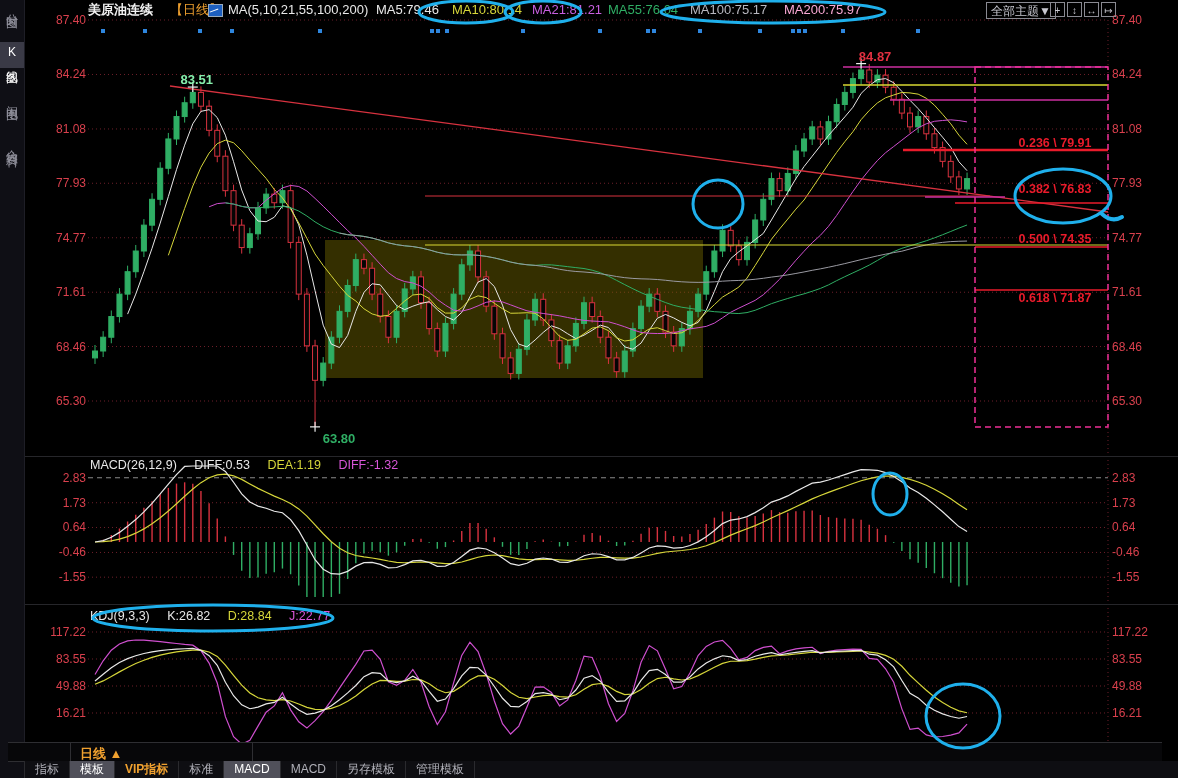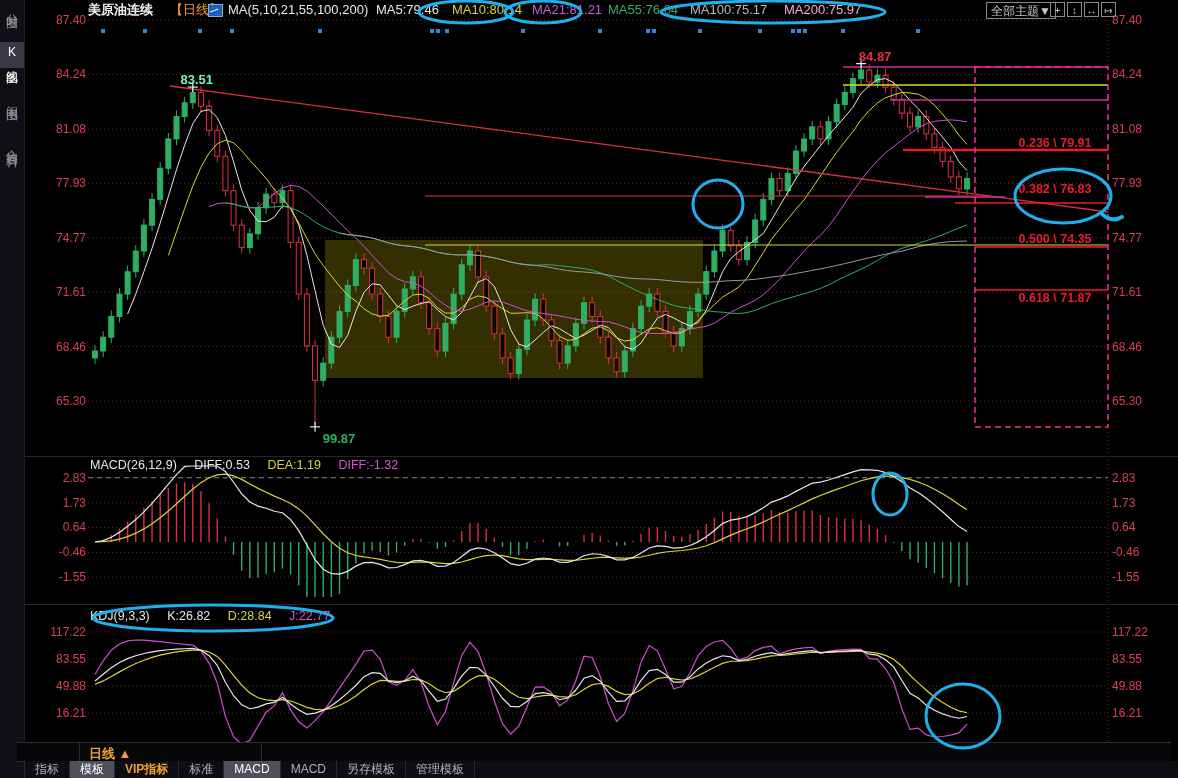--- a/index.html
+++ b/index.html
@@ -25,21 +25,21 @@
   .axl{position:absolute;font-size:12px;line-height:12px;color:#d9404d;}
   .axl.left{left:26px;width:60px;text-align:right;}
   .axl.right{left:1112px;width:62px;text-align:left;}
   .fib{position:absolute;font-size:12.5px;font-weight:bold;color:#ea1b2b;transform:translateX(-50%);white-space:nowrap;}
   .ptag{position:absolute;font-size:13px;font-weight:bold;transform:translateX(-50%);white-space:nowrap;}
   .xdate{position:absolute;top:745px;font-size:12.5px;font-weight:bold;color:#d8d8d8;transform:translateX(-50%);}
   
   .pane-head{position:absolute;left:90px;z-index:4;font-size:12.5px;white-space:nowrap;}
   .pane-head span{margin-right:14px;}
   
-  .xaxis{position:absolute;left:17px;top:742px;width:1154px;height:18px;background:#070709;
+  .xaxis{position:absolute;left:8px;top:742px;width:1154px;height:18px;background:#070709;
          border-top:1px solid #2e2e32;border-bottom:1px solid #2e2e32;z-index:4;}
   .period{position:absolute;left:72px;top:2px;font-size:13px;font-weight:bold;color:#f0a12f;}
   .xaxis .vline{position:absolute;top:0;bottom:0;width:1px;background:#2e2e32;}
   .tabs{position:absolute;left:24px;top:761px;width:1154px;height:17px;background:#0e0e12;display:flex;z-index:4;}
   .tab{padding:0 10px;font-size:12px;line-height:16px;color:#b0b0b8;border-right:1px solid #2a2a2e;cursor:default;}
   .tab:first-child{border-left:1px solid #2a2a2e;}
   .tab.active{background:#50505a;color:#fff;}
   .tab.accent{color:#f0a12f;font-weight:bold;}
   svg{position:absolute;left:0;top:0;}
   #base-svg{z-index:1;}
@@ -512,21 +512,21 @@
     <div class="axl left" style="top: 625.99px;">117.22</div>
     <div class="axl right" style="top: 625.99px;">117.22</div>
     <div class="axl left" style="top: 652.993px;">83.55</div>
     <div class="axl right" style="top: 652.993px;">83.55</div>
     <div class="axl left" style="top: 679.996px;">49.88</div>
     <div class="axl right" style="top: 679.996px;">49.88</div>
     <div class="axl left" style="top: 707px;">16.21</div>
     <div class="axl right" style="top: 707px;">16.21</div>
     <div class="ptag" style="left: 196.8px; top: 72.0636px; color: #86efac;">83.51</div>
     <div class="ptag" style="left: 875.1px; top: 48.6172px; color: rgb(226, 48, 64);">84.87</div>
-    <div class="ptag" style="left: 339.05px; top: 430.864px; color: rgb(47, 174, 100);">99.87</div>
+    <div class="ptag" style="left: 339.05px; top: 430.864px; color: rgb(47, 174, 100);">63.80</div>
     <div class="fib" style="left: 1055px; top: 136px;">0.236 \ 79.91</div>
     <div class="fib" style="left: 1055px; top: 182px;">0.382 \ 76.83</div>
     <div class="fib" style="left: 1055px; top: 232px;">0.500 \ 74.35</div>
     <div class="fib" style="left: 1055px; top: 275px; margin-top: 16px;">0.618 \ 71.87</div>
     <div class="xdate" style="left: 172px;">2023/04</div>
     <div class="xdate" style="left: 322px;">2023/05</div>
     <div class="xdate" style="left: 482px;">2023/06</div>
     <div class="xdate" style="left: 642px;">2023/07</div>
     <div class="xdate" style="left: 852px;">2023/08</div>
   </div>

